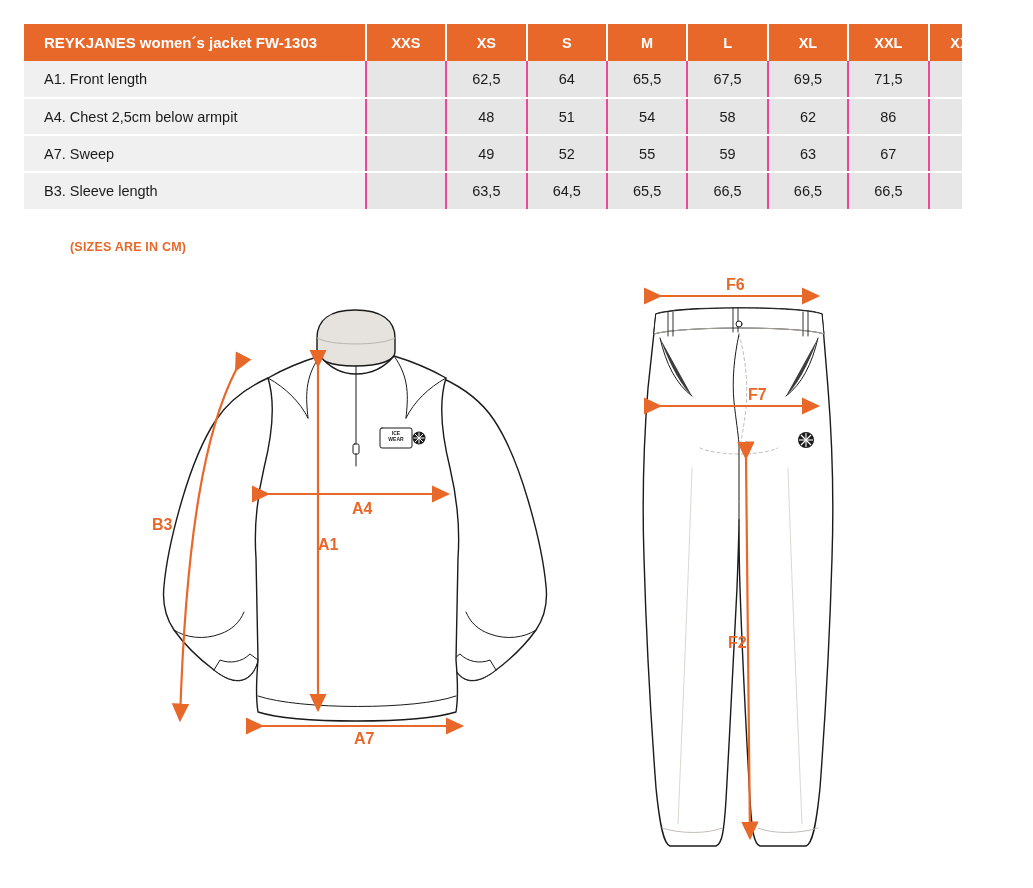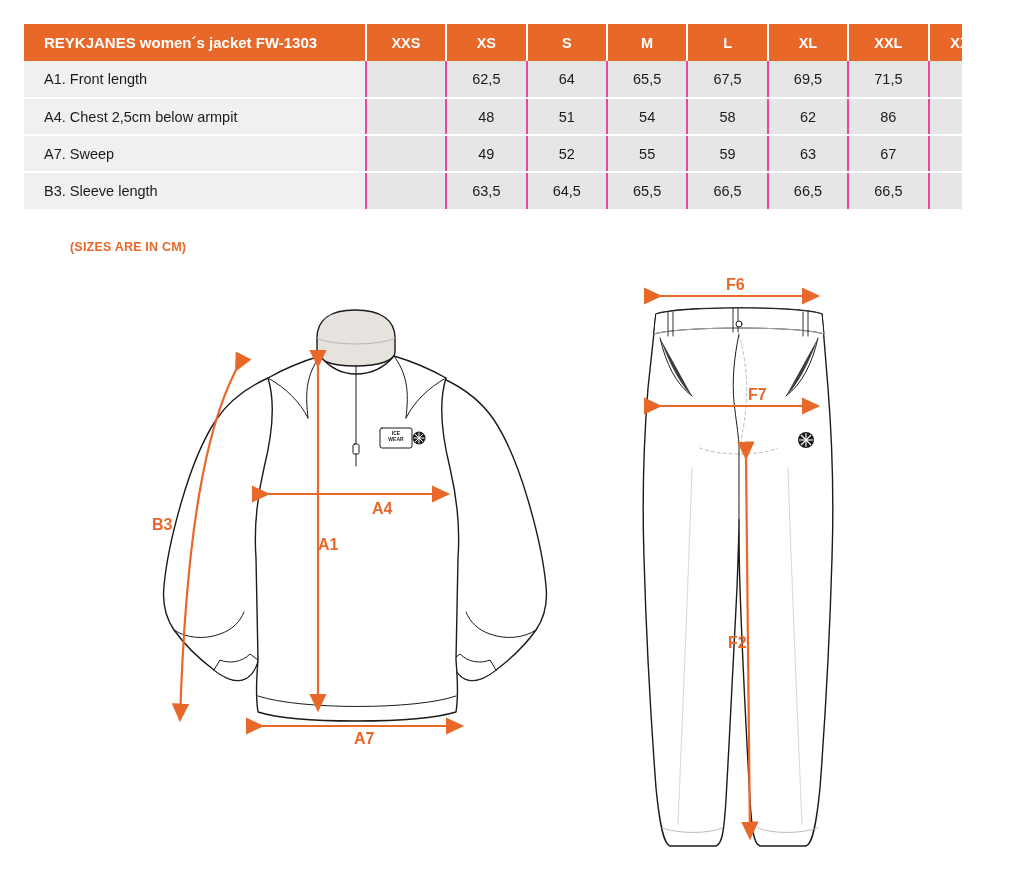--- a/index.html
+++ b/index.html
@@ -356,21 +356,21 @@
 
         <line x1="660" y1="28" x2="818" y2="28" marker-start="url(#ar)" marker-end="url(#ar)"></line>
 
         <line x1="660" y1="138" x2="818" y2="138" marker-start="url(#ar)" marker-end="url(#ar)"></line>
 
         <line x1="746" y1="190" x2="750" y2="570" marker-start="url(#ar)" marker-end="url(#ar)"></line>
       </g>
     </svg>
 
     <div class="lbl" style="left:152px; top:248px;">B3</div>
-    <div class="lbl" style="left:352px; top:232px;margin-left:20px;">A4</div>
+    <div class="lbl" style="left:352px; top:232px;">A4</div>
     <div class="lbl" style="left:318px; top:268px;">A1</div>
     <div class="lbl" style="left:354px; top:462px;">A7</div>
 
     <div class="lbl" style="left:726px; top:8px;">F6</div>
     <div class="lbl" style="left:748px; top:118px;">F7</div>
     <div class="lbl" style="left:728px; top:366px;">F2</div>
 
     <div class="brandlbl" style="left:384px; top:163px; width:24px;">ICE</div>
     <div class="brandlbl" style="left:384px; top:169px; width:24px;">WEAR</div>
   </div>

